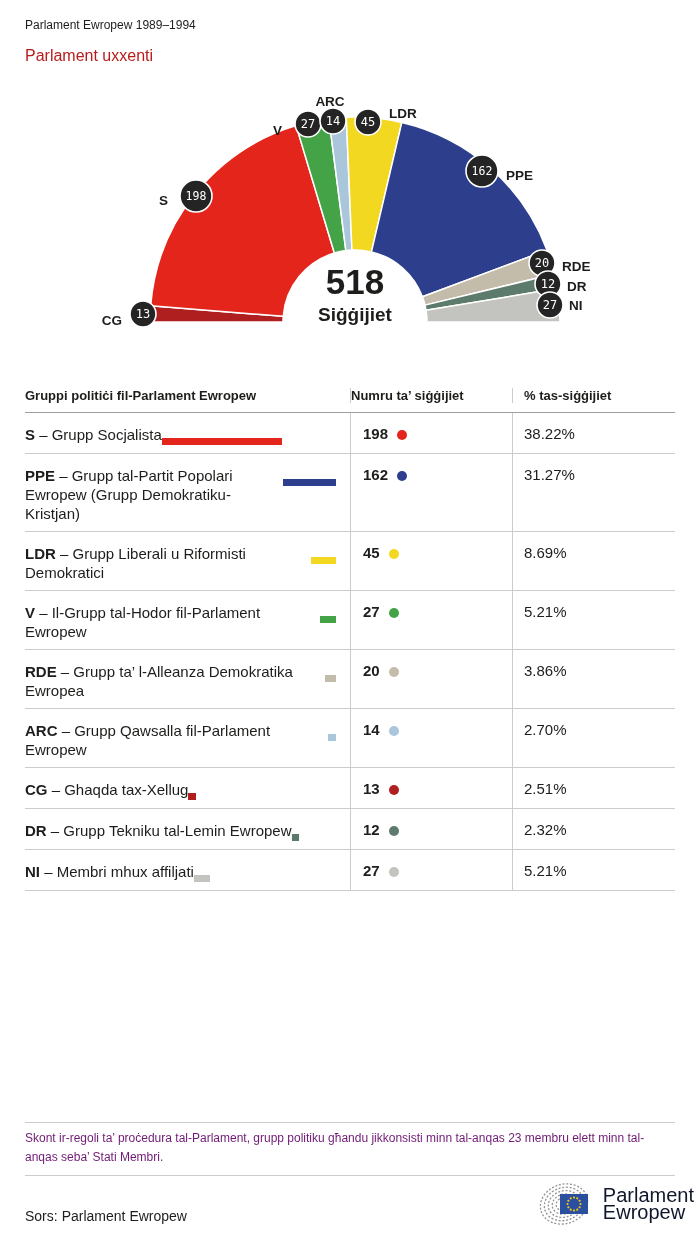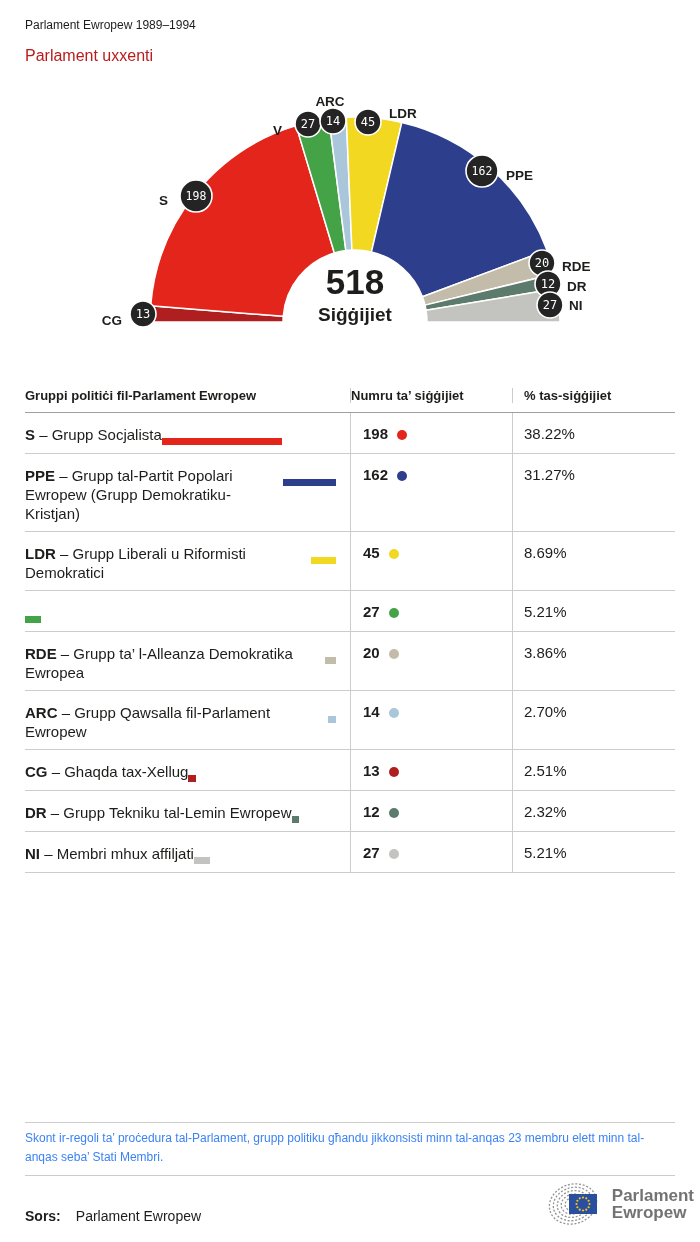--- a/index.html
+++ b/index.html
@@ -16,25 +16,25 @@
   .thead .h3{flex:1;padding-left:11px;border-left:1px solid #ccc}
   .trow{display:flex;border-bottom:1px solid #ccc}
   .c1{width:325px;padding:12px 14px 8px 0;display:flex;flex-direction:row}
   .nm{line-height:19px;font-size:15px}
   .code{font-weight:700}
   .bar{height:7px;margin-top:13px}
   .c2{width:162px;border-left:1px solid #ccc;padding:12px 0 0 12px;font-weight:700}
   .c3{flex:1;border-left:1px solid #ccc;padding:12px 0 0 11px;font-weight:400}
   .dot{display:inline-block;width:10px;height:10px;border-radius:50%;margin-left:9px;vertical-align:-1px}
   .note{position:absolute;left:25px;top:1122px;width:650px;border-top:1px solid #ccc;border-bottom:1px solid #ccc;
-        padding:6px 0 8px;font-size:12px;line-height:19px;color:#3b82f6}
+        padding:6px 0 8px;font-size:12px;line-height:19px;color:#701a75}
   .source{position:absolute;left:25px;top:1208px;font-size:14px}
-  .source .lbl{font-weight:700;margin-right:15px}
+  .source .lbl{font-weight:400;margin-right:4px}
   .logo{position:absolute;right:6px;top:1178px;display:flex;align-items:center;gap:7px}
-  .logo-text{color:#737373;font-weight:700;font-size:17px;line-height:17px}
+  .logo-text{color:#0f172a;font-weight:400;font-size:20px;line-height:17px}
 </style>
 </head>
 <body>
 
 <div class="page">
 
   <div class="title">Parlament Ewropew 1989–1994</div>
   <div class="subtitle">Parlament uxxenti</div>
 
   <svg class="chart" viewBox="0 0 700 352">
@@ -108,20 +108,21 @@
         <div class="trow">
           <div class="c1">
             <div class="nm"><span class="code">LDR</span> <span>– Grupp Liberali u Riformisti Demokratici</span></div>
             <div class="bar" style="width:27px;background:#f2d821"></div>
           </div>
           <div class="c2"><span>45</span><span class="dot" style="background:#f2d821"></span></div>
           <div class="c3"><span>8.69%</span></div>
         </div>
         <div class="trow">
           <div class="c1">
+            <div class="nm"><span class="code">V</span> <span>– Il-Grupp tal-Hodor fil-Parlament Ewropew</span></div>
             <div class="bar" style="width:16px;background:#45a347"></div>
           </div>
           <div class="c2"><span>27</span><span class="dot" style="background:#45a347"></span></div>
           <div class="c3"><span>5.21%</span></div>
         </div>
         <div class="trow">
           <div class="c1">
             <div class="nm"><span class="code">RDE</span> <span>– Grupp ta’ l-Alleanza Demokratika Ewropea</span></div>
             <div class="bar" style="width:12px;background:#c4bcab"></div>
           </div>

